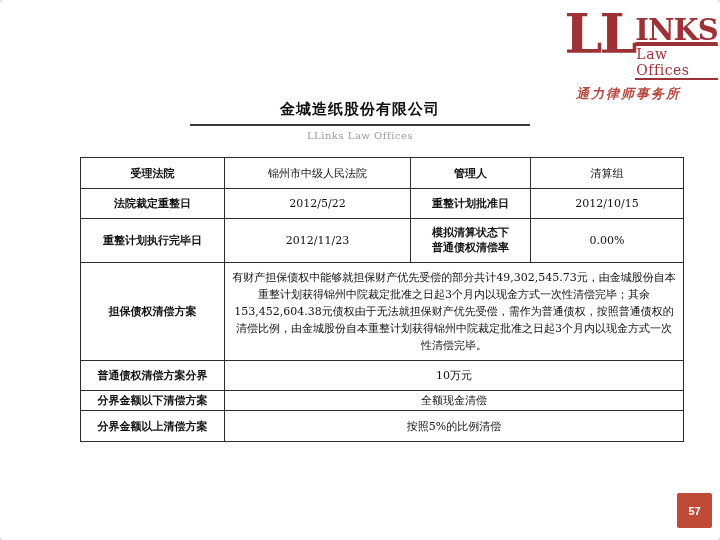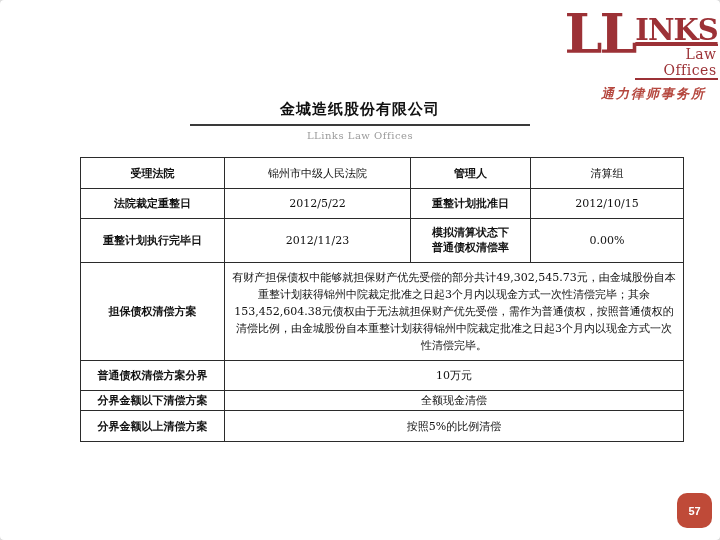--- a/index.html
+++ b/index.html
@@ -7,21 +7,21 @@
     position:relative;
     width:720px;height:540px;
     background:#ffffff;
     font-family:"DejaVu Serif","Liberation Serif",serif;
     color:#111;
     overflow:hidden;
     border-radius:4px;
     box-shadow:0 0 3px rgba(0,0,0,.25);
   }
   
-  .logo{position:absolute;top:12px;right:14px;width:130px;text-align:right;}
+  .logo{position:absolute;top:12px;right:14px;width:130px;text-align:left;}
   .logo-latin{display:flex;justify-content:center;align-items:flex-start;color:#9C3136;}
   .logo-ll{font-size:54px;line-height:.82;font-weight:bold;letter-spacing:-3px;}
   .logo-right{display:flex;flex-direction:column;margin-top:5px;margin-left:1px;}
   .logo-inks{font-size:29px;line-height:.9;font-weight:bold;letter-spacing:-1px;text-decoration:underline;}
   .logo-lawoffices{
     font-size:14px;line-height:1.15;letter-spacing:.5px;
     border-top:2px solid #9C3136;border-bottom:2px solid #9C3136;
     margin-top:1px;padding:0 1px;
   }
   .logo-cn{
@@ -47,21 +47,21 @@
   td.preline{white-space:pre-line;line-height:1.3;}
   td.para{
     text-align:justify;font-size:11px;line-height:17px;
     padding:4px 9px;
   }
   tr.r1{height:31px}tr.r2{height:30px}tr.r3{height:44px}
   tr.r4{height:98px}tr.r5{height:30px}tr.r6{height:17px}tr.r7{height:31px}
   
   .page-badge{
     position:absolute;right:8px;bottom:12px;width:35px;height:35px;
-    background:#BF4A38;border-radius:10px;
+    background:#BF4A38;border-radius:2px;
     display:flex;align-items:center;justify-content:center;
     color:#fff;font-size:11px;font-weight:bold;
     font-family:"Liberation Sans","DejaVu Sans",sans-serif;
   }
 </style>
 </head>
 <body>
 
 <div class="slide">
 

